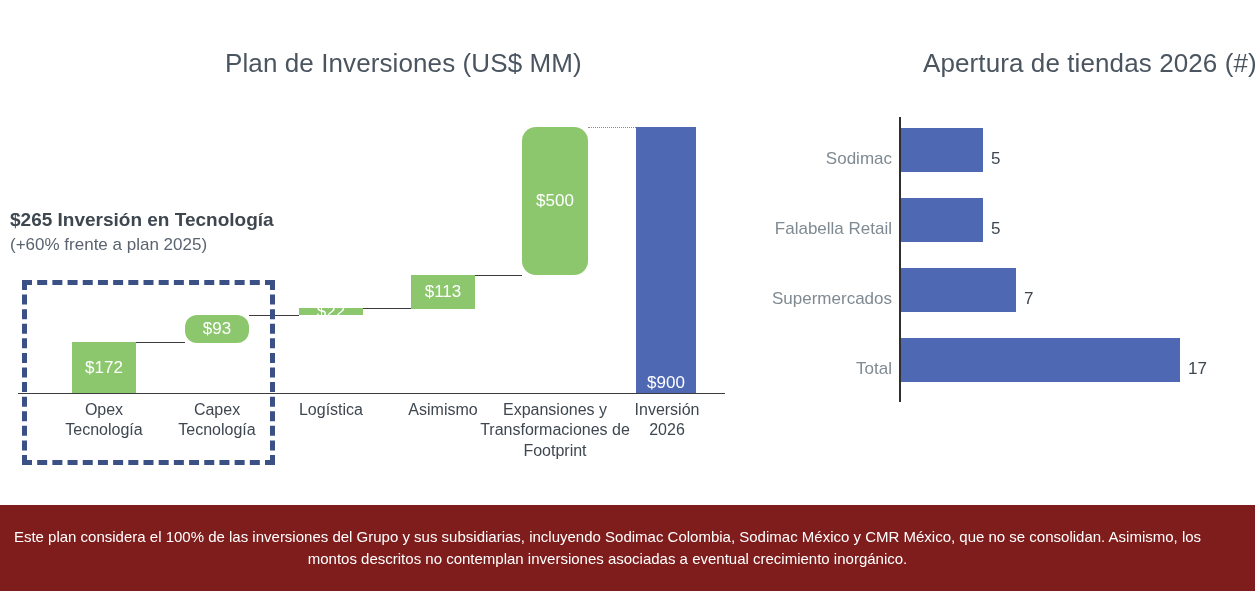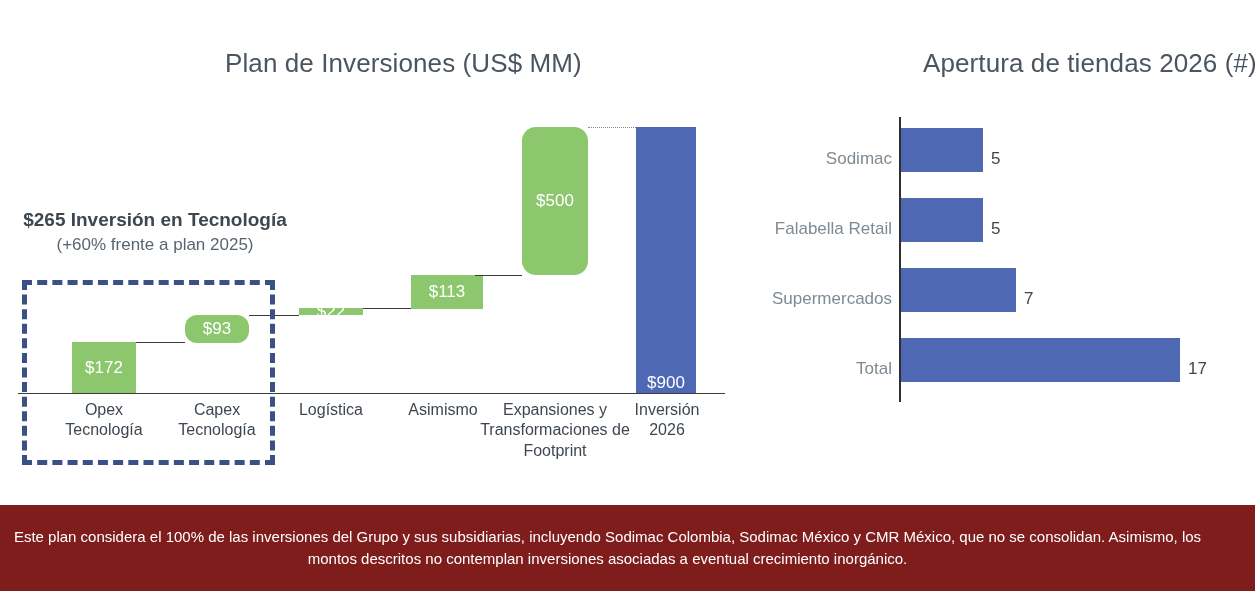--- a/index.html
+++ b/index.html
@@ -32,21 +32,21 @@
   }
   #title-left  { left: 225px; top: 48px; }
   #title-right { left: 923px; top: 48px; }
 
   
   .annotation {
     position: absolute;
     left: 10px;
     top: 208px;
     width: 290px;
-    text-align: center;
+    text-align: left;
     line-height: 1.25;
   }
   .annotation .a-main {
     display: block;
     font-size: 19px;
     font-weight: bold;
     color: #3e4750;
     white-space: nowrap;
   }
   .annotation .a-sub {
@@ -199,21 +199,21 @@
     </div>
 
     <div class="wf-bar green" style="left:185px; width:64px; top:215px; height:28px;border-radius:12px;">
       <span class="val">$93</span>
     </div>
 
     <div class="wf-bar green" style="left:299px; width:64px; top:208px; height:7px;">
       <span class="val">$22</span>
     </div>
 
-    <div class="wf-bar green" style="left:411px; width:72px; top:175px; height:34px;">
+    <div class="wf-bar green" style="left:411px; width:64px; top:175px; height:34px;">
       <span class="val">$113</span>
     </div>
 
     <div class="wf-bar green" style="left:522px; width:66px; top:27px; height:148px;border-radius:14px;">
       <span class="val">$500</span>
     </div>
 
     <div class="wf-bar blue" style="left:636px; width:60px; top:27px; height:266px;align-items:flex-end;">
       <span class="val">$900</span>
     </div>

